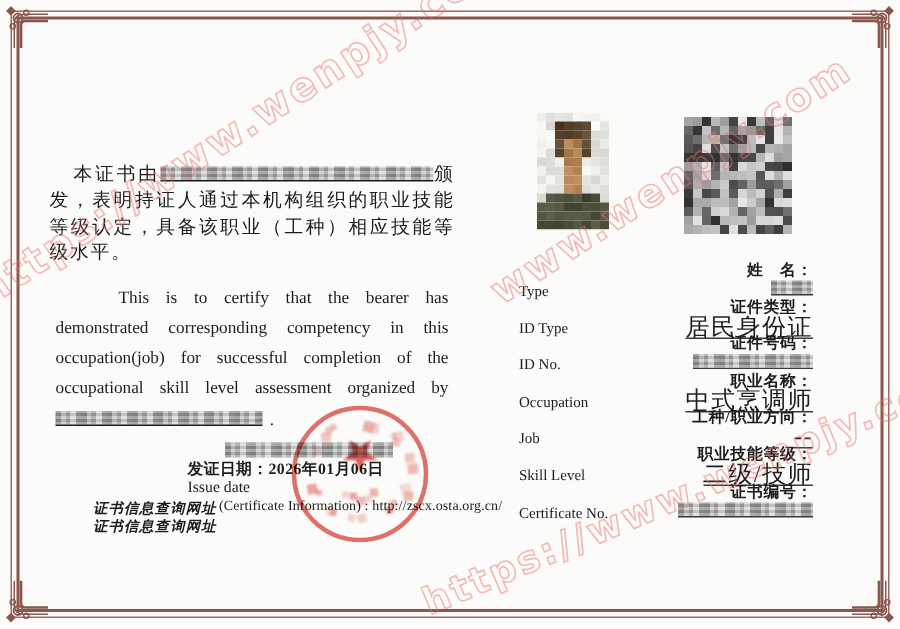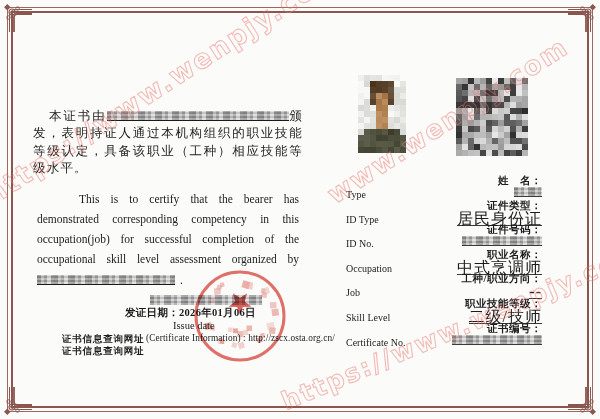--- a/index.html
+++ b/index.html
@@ -38,22 +38,22 @@
   .fields{position:absolute;left:346px;top:174px;width:196px;}
   .field{height:24.6px;position:relative;}
   .ftop{display:flex;align-items:flex-end;height:15px;flex-direction:column;}
   .flabel{font-size:10.5px;font-weight:600;letter-spacing:.5px;white-space:nowrap;line-height:13px;}
   .fline{flex:1;border-bottom:1px solid #3a3a3a;display:flex;justify-content:center;
          align-items:flex-end;height:15px;}
   .fvalue{font-size:16px;line-height:13px;letter-spacing:1px;}
   .fen{font-size:10px;line-height:10px;margin-top:1px;}
   
   .dateline{position:absolute;left:125px;top:306px;font-size:10.5px;font-weight:bold;letter-spacing:.3px;}
-  .issueen{position:absolute;left:125px;top:320px;font-size:10.5px;margin-left:48px;}
-  .qcn{position:absolute;left:62px;font-size:9.5px;font-weight:600;letter-spacing:.8px;}
+  .issueen{position:absolute;left:125px;top:320px;font-size:10.5px;}
+  .qcn{position:absolute;left:62px;font-size:9.5px;font-weight:600;letter-spacing:.8px;font-style:italic;}
   .qen{position:absolute;left:146px;font-size:9.3px;letter-spacing:.1px;}
   .qr1{top:333px;} .qr2{top:344.5px;}
   
   .seal{position:absolute;left:192px;top:268px;width:96px;height:96px;
         mix-blend-mode:multiply;opacity:.92;}
   
   .wm{position:absolute;font-family:"DejaVu Sans",sans-serif;font-weight:bold;
       letter-spacing:2px;color:transparent;-webkit-text-stroke:1.1px rgba(233,112,106,.48);
       white-space:nowrap;pointer-events:none;}
   .w1{font-size:27px;left:-12px;top:182px;transform:rotate(-33deg);transform-origin:0 50%;}

